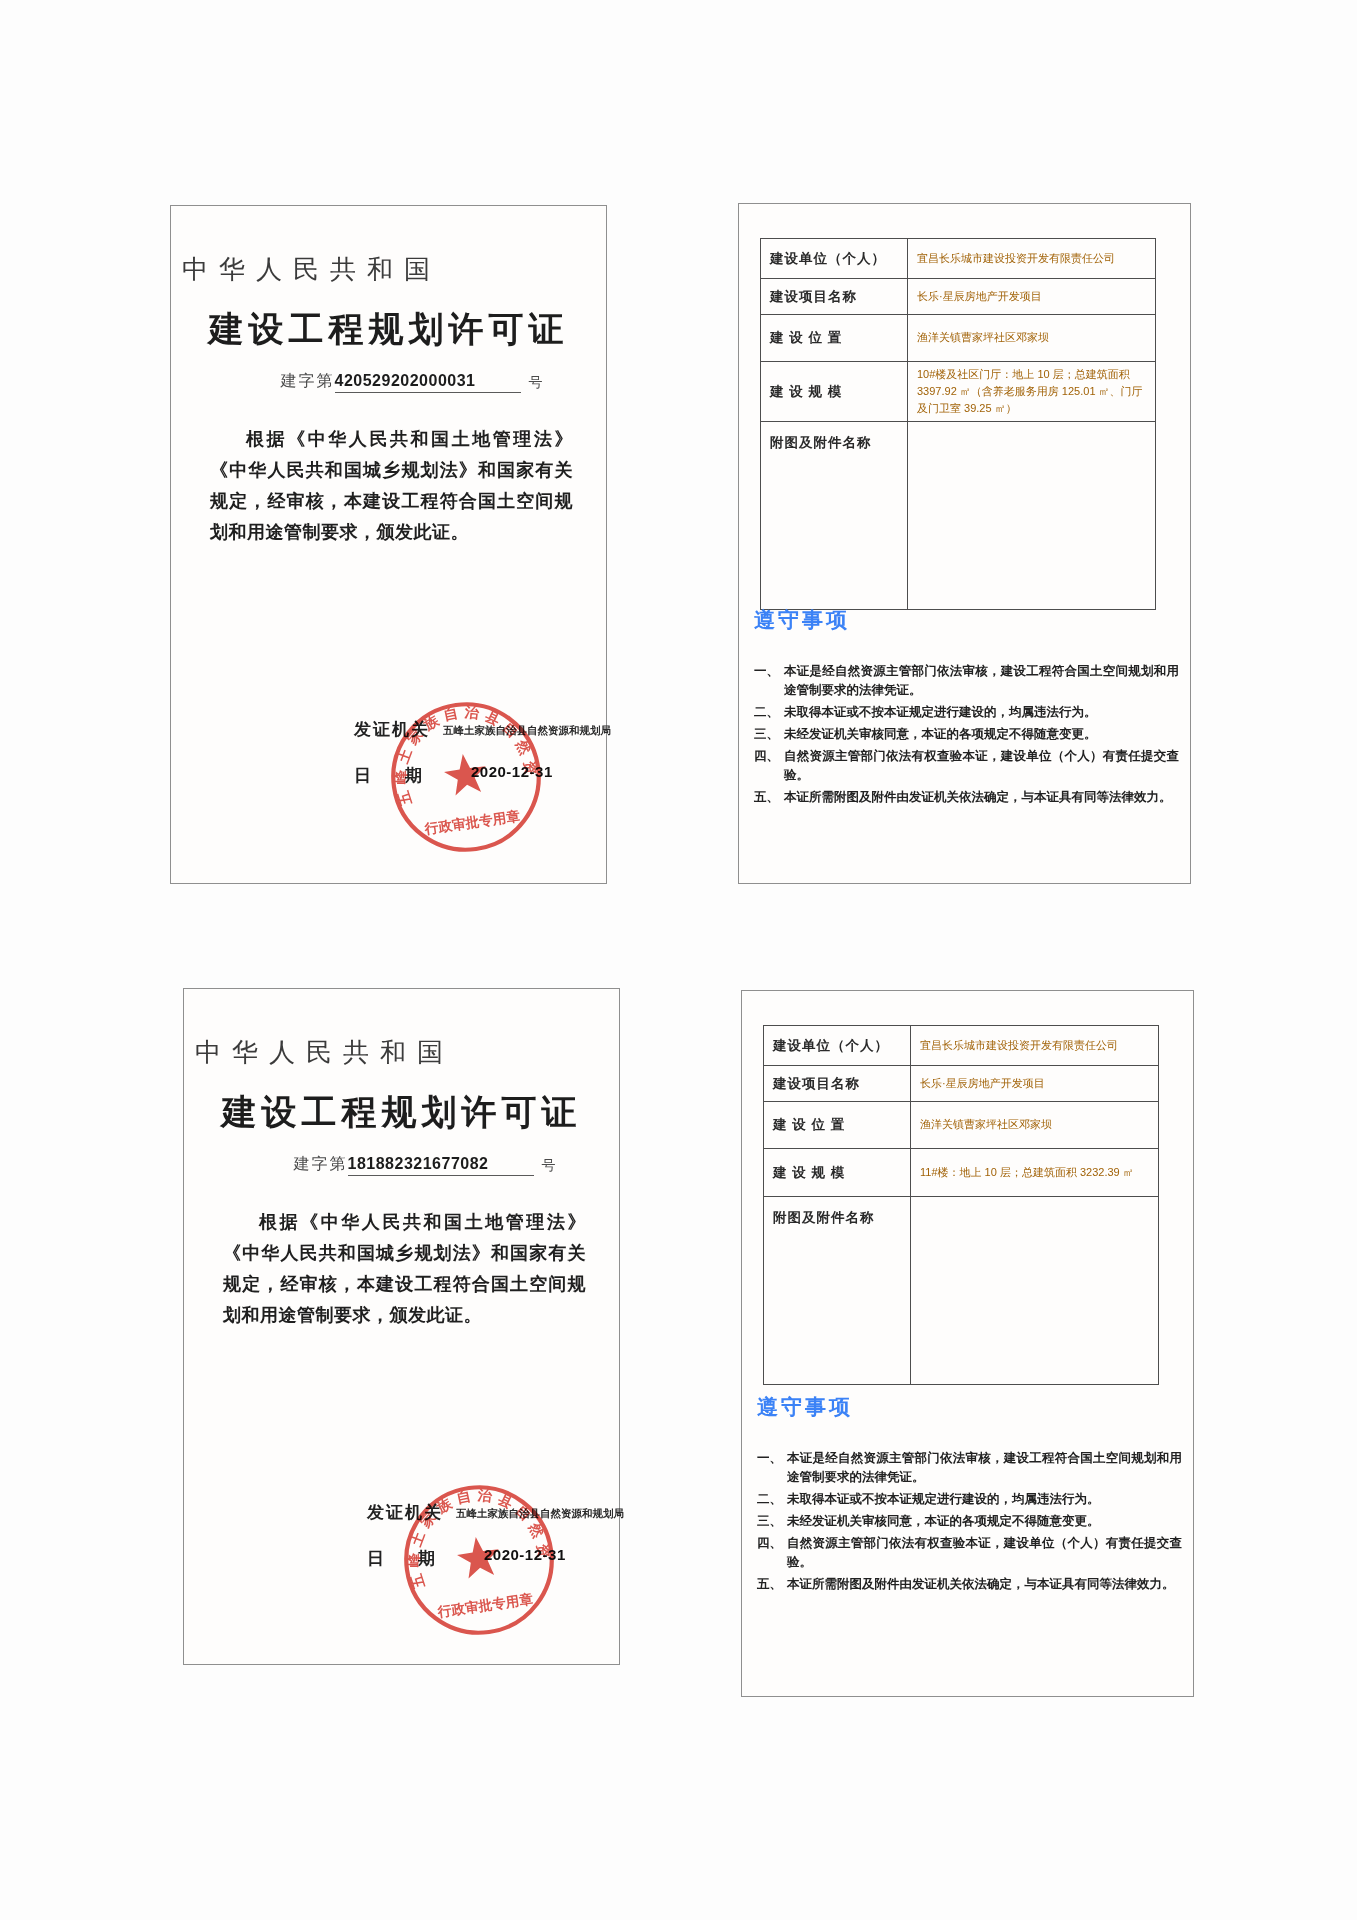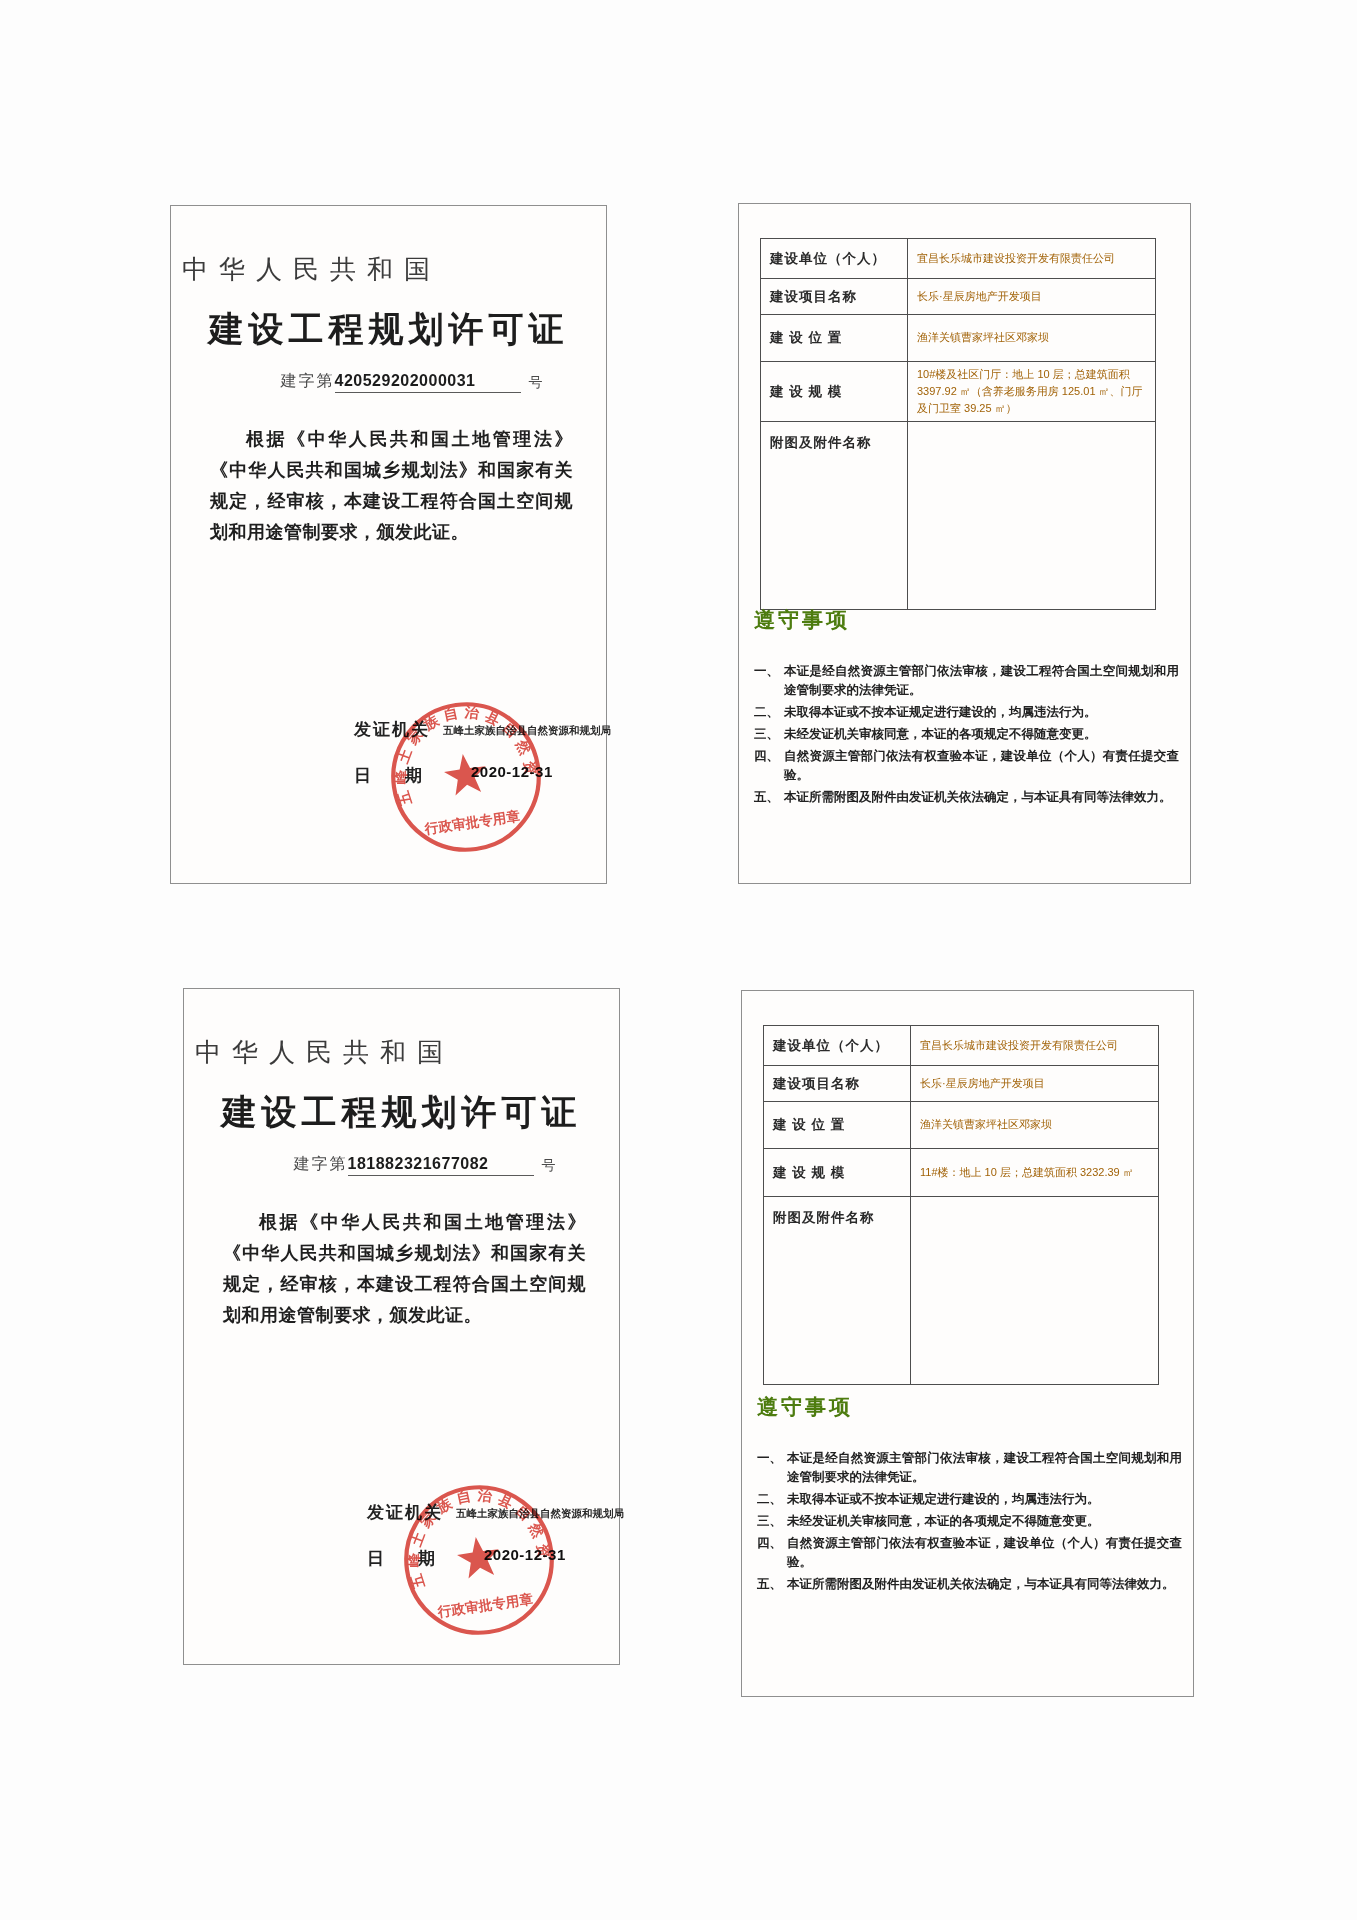--- a/index.html
+++ b/index.html
@@ -103,21 +103,21 @@
   .dtable .val{
     font-size:11px;font-weight:400;color:#a16207;line-height:1.55;
   }
   .dtable tr.r1{height:40px;padding-left:38px;} .dtable tr.r2{height:36px;} .dtable tr.r3{height:47px;}
   .dtable tr.r4{height:48px;}
   .dtable tr.r5{height:188px;}
   .dtable tr.r5 td{vertical-align:top;padding-top:12px;}
 
   .notice-title{
     position:absolute;left:15px;top:402px;margin:0;
-    font-size:21px;font-weight:800;letter-spacing:3px;color:#4d7c0f;
+    font-size:21px;font-weight:800;letter-spacing:3px;color:#3b82f6;
   }
   .notice-list{
     position:absolute;left:15px;top:458px;right:11px;
     margin:0;padding:0;list-style:none;
   }
   .notice-list li{
     display:flex;margin-bottom:3px;
     font-size:12.5px;line-height:1.52;color:#222;
   }
   .li-num{flex:none;width:30px;font-weight:700;}

